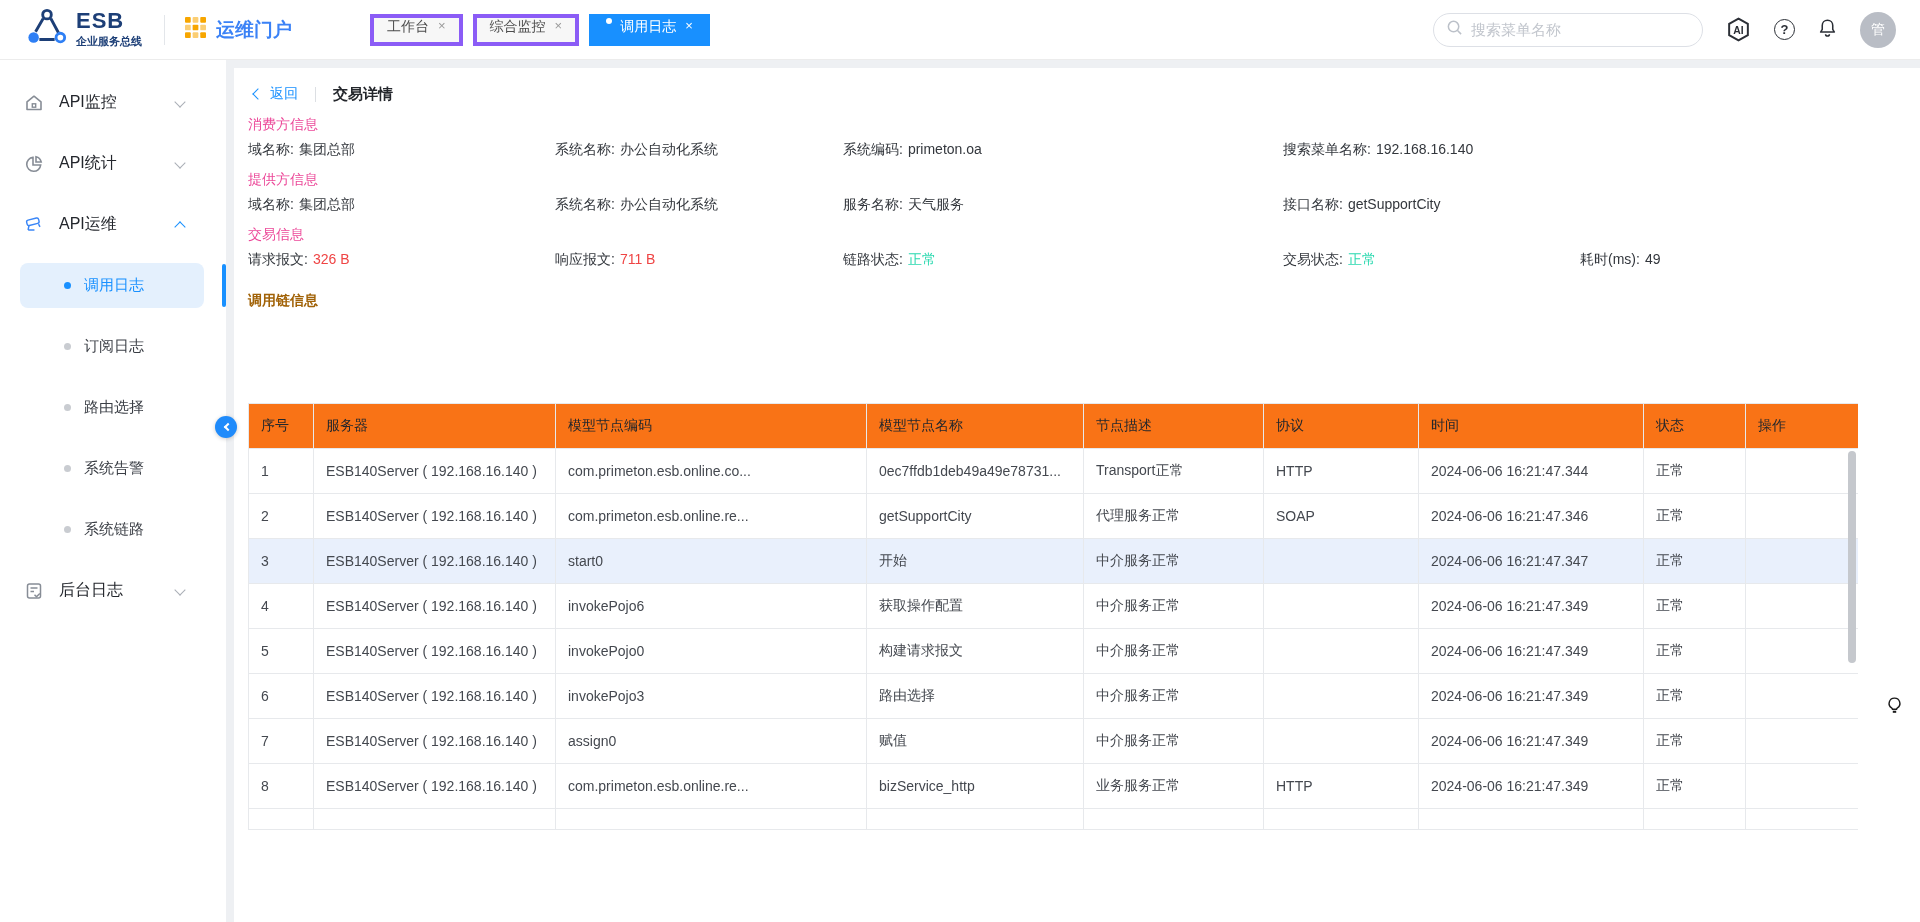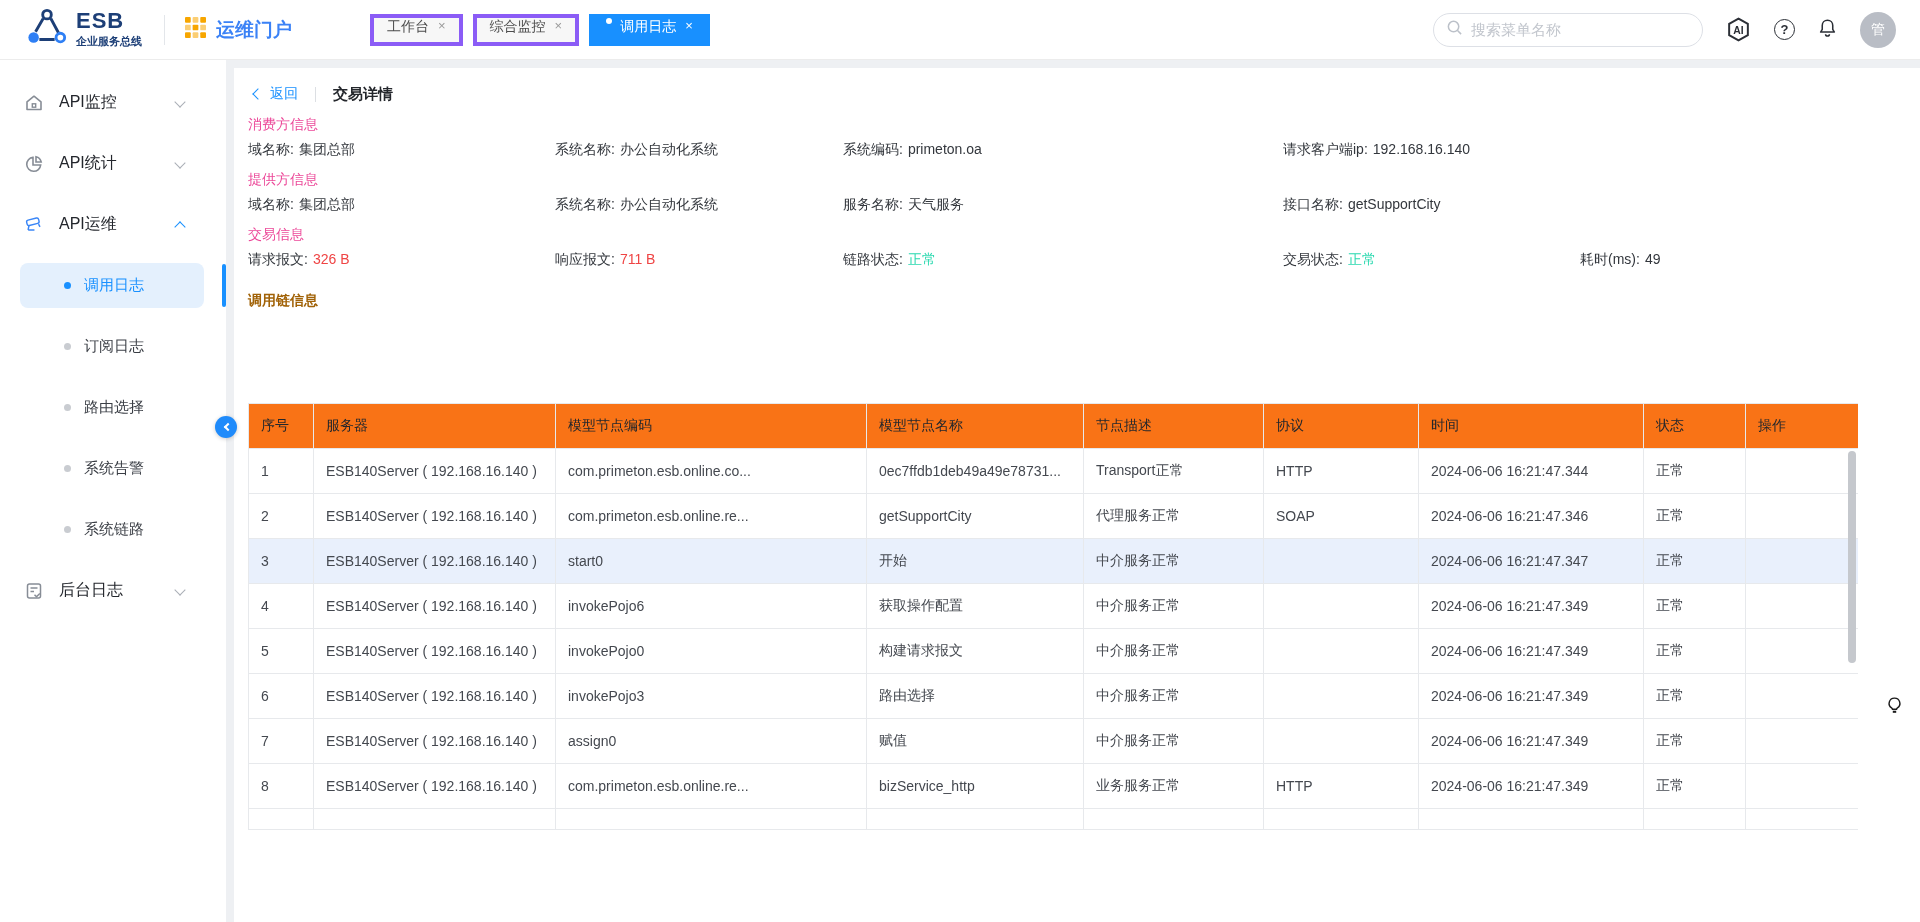--- a/index.html
+++ b/index.html
@@ -277,21 +277,21 @@
 
       <span class="field">
         <span class="flabel">系统名称:</span><span class="fvalue" data-type="plain">办公自动化系统</span>
       </span>
 
       <span class="field">
         <span class="flabel">系统编码:</span><span class="fvalue" data-type="plain">primeton.oa</span>
       </span>
 
       <span class="field">
-        <span class="flabel">请求客户端ip:</span><span class="fvalue" data-type="plain">192.168.16.140</span>
+        <span class="flabel">搜索菜单名称:</span><span class="fvalue" data-type="plain">192.168.16.140</span>
       </span>
     </div>
 
   <div class="sec-label">提供方信息</div>
   <div class="field-row">
 
       <span class="field">
         <span class="flabel">域名称:</span><span class="fvalue" data-type="plain">集团总部</span>
       </span>
 

